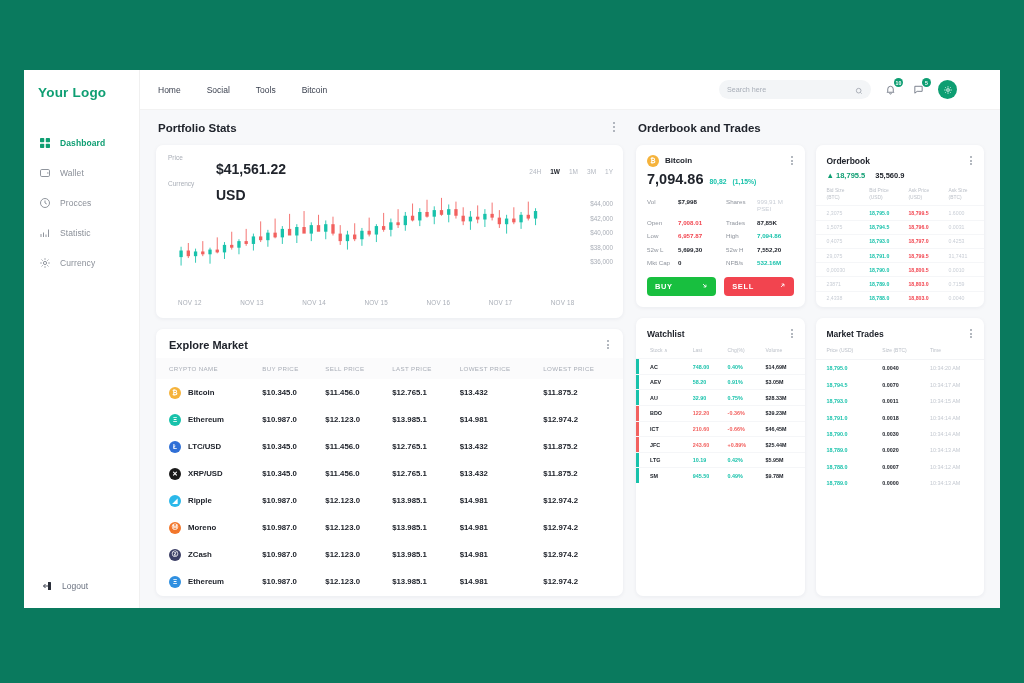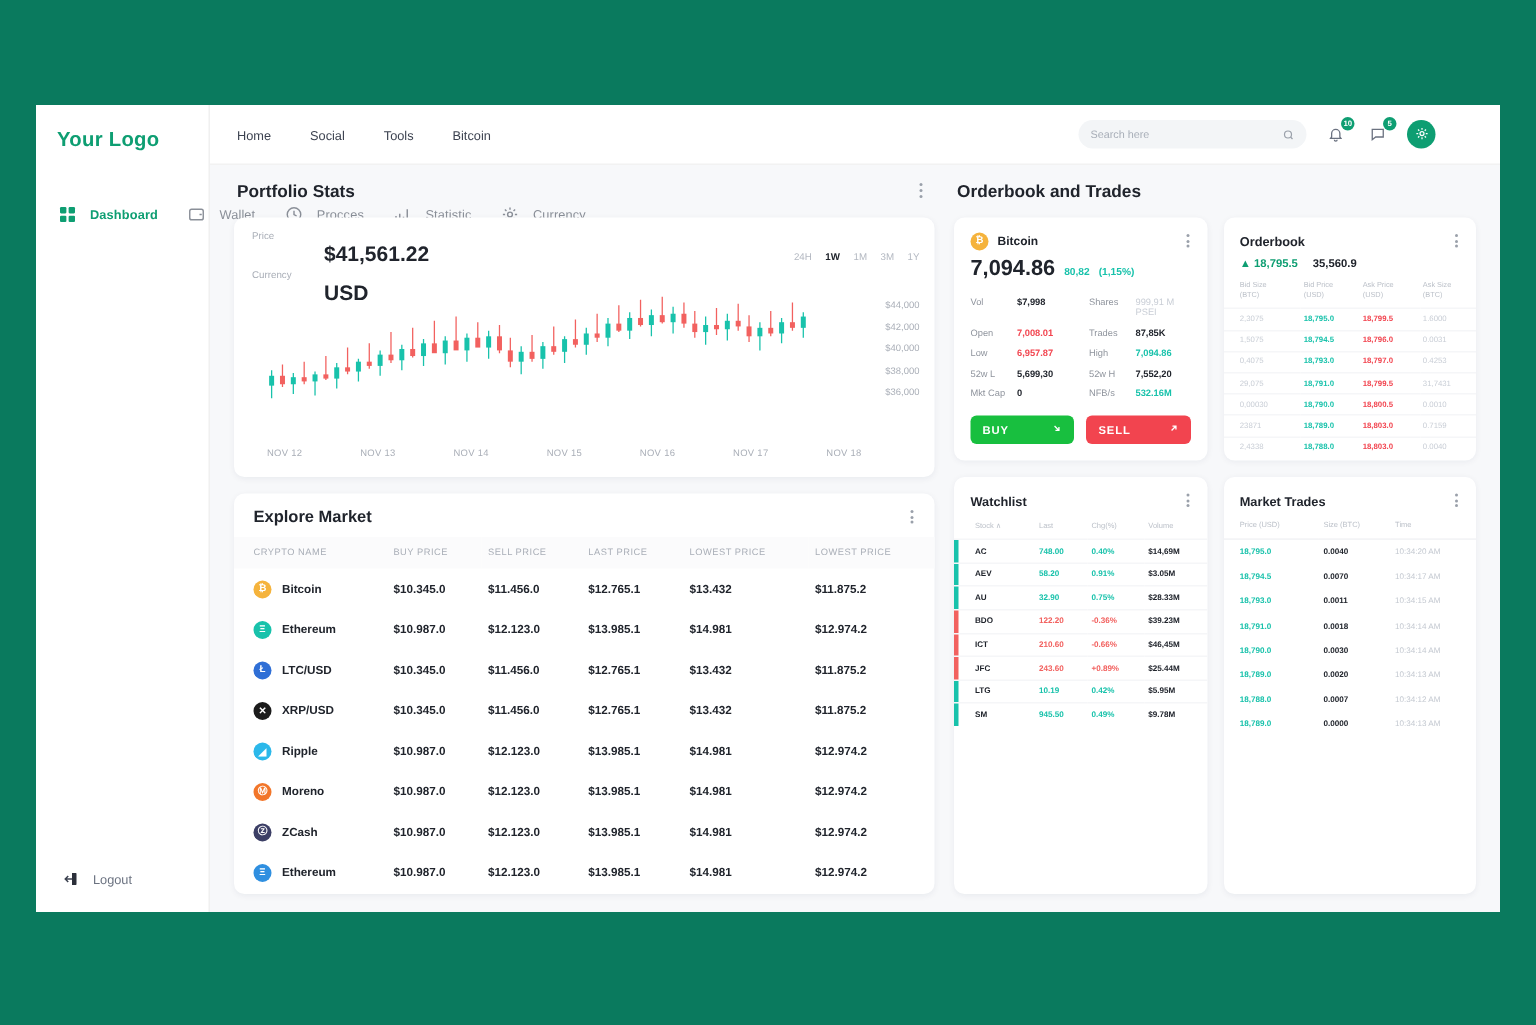--- a/index.html
+++ b/index.html
@@ -22,21 +22,21 @@
     background: #ffffff;
     border-right: 1px solid #f0f0f0;
     display: flex; flex-direction: column;
     padding: 13px 0 16px 0;
     position: relative;
   }
   .logo {
     font-size: 13.5px; font-weight: bold; color: #0e9e72;
     padding: 2px 0 0 14px; letter-spacing: .2px;
   }
-  .nav { margin-top: 30px; display: flex; gap: 5px; }
+  .nav { margin-top: 30px; display: flex; flex-direction: column; gap: 5px; }
   .nav-item {
     display: flex; align-items: center; gap: 9px;
     padding: 6px 0 6px 14px;
     font-size: 8.5px; color: #8a8f98; cursor: pointer;
     letter-spacing: .1px;
   }
   .nav-item.active { color: #0e9e72; font-weight: bold; }
   .nav-ico { width: 13px; height: 13px; display: flex; align-items: center; justify-content: center; flex: 0 0 13px; }
   .nav-ico svg { display: block; }
   .logout {

